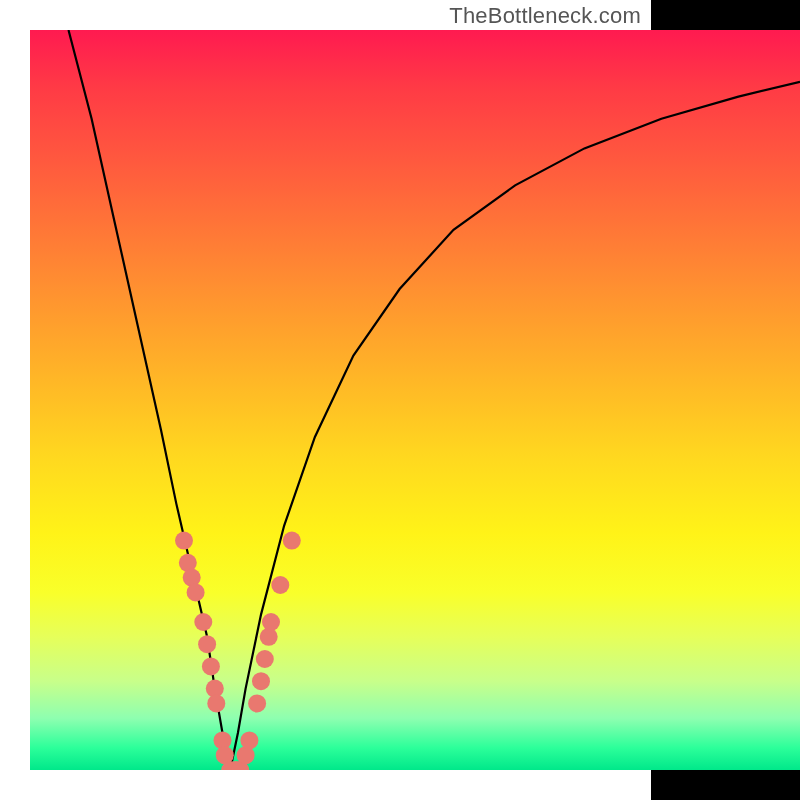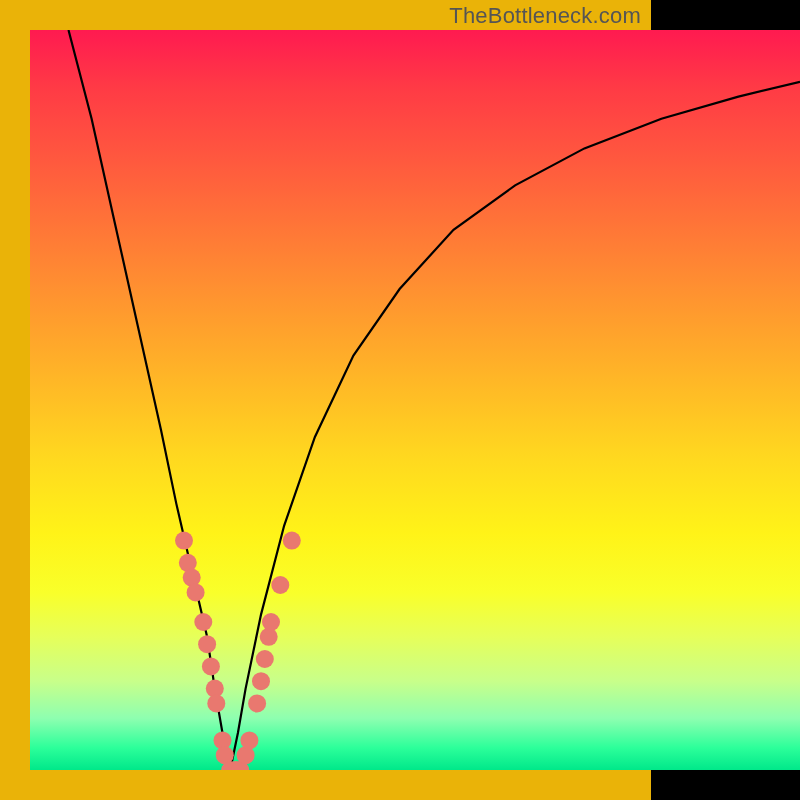--- a/index.html
+++ b/index.html
@@ -8,21 +8,21 @@
     width: 800px;
     height: 800px;
     overflow: hidden;
     background: #000;
     font-family: Arial, Helvetica, sans-serif;
   }
   .frame {
     position: relative;
     width: 651px;
     height: 800px;
-    background: #eab308;
+    background: #ffffff;
   }
   .plot-area {
     position: absolute;
     left: 30px;
     top: 30px;
     width: 770px;
     height: 740px;
     background: linear-gradient(to bottom,
       #ff1a50 0%,
       #ff3b45 8%,

